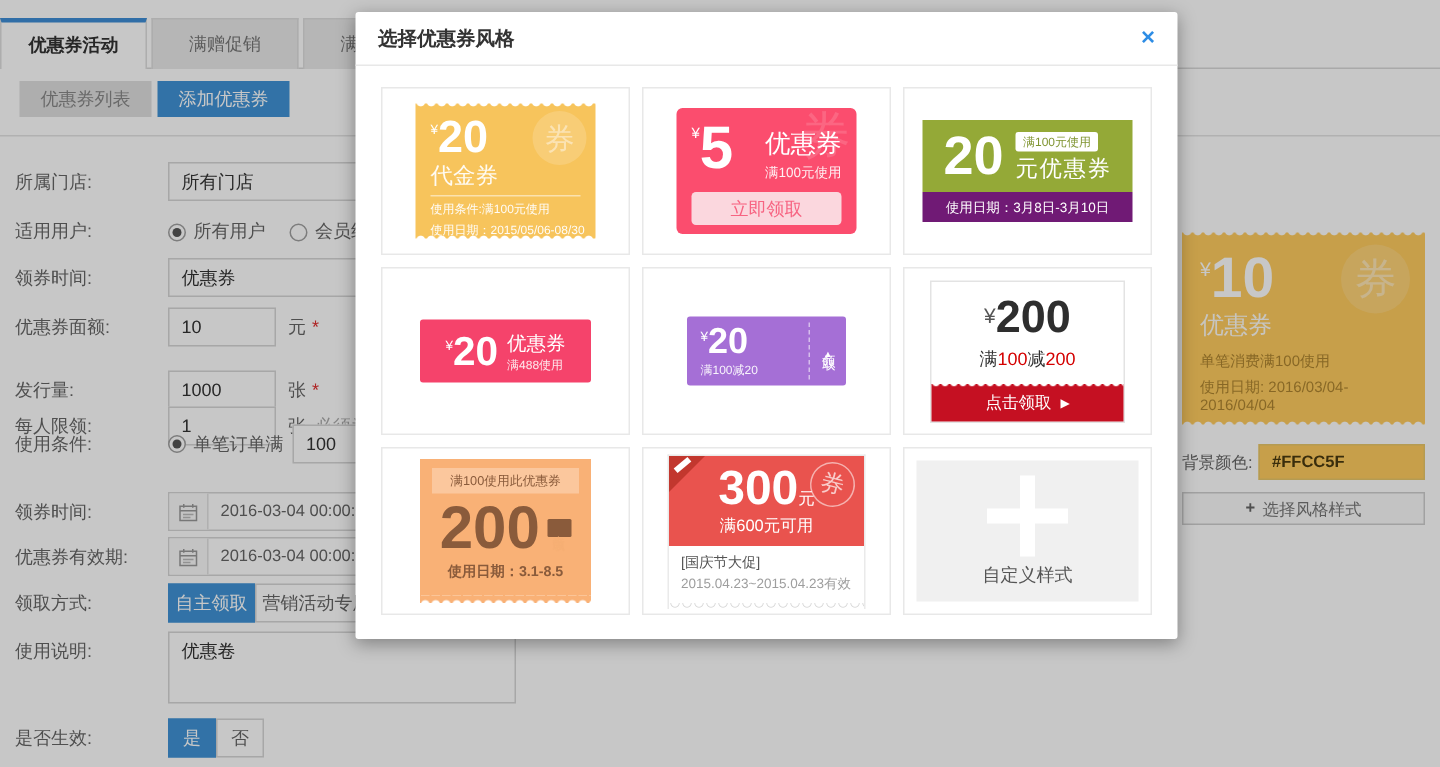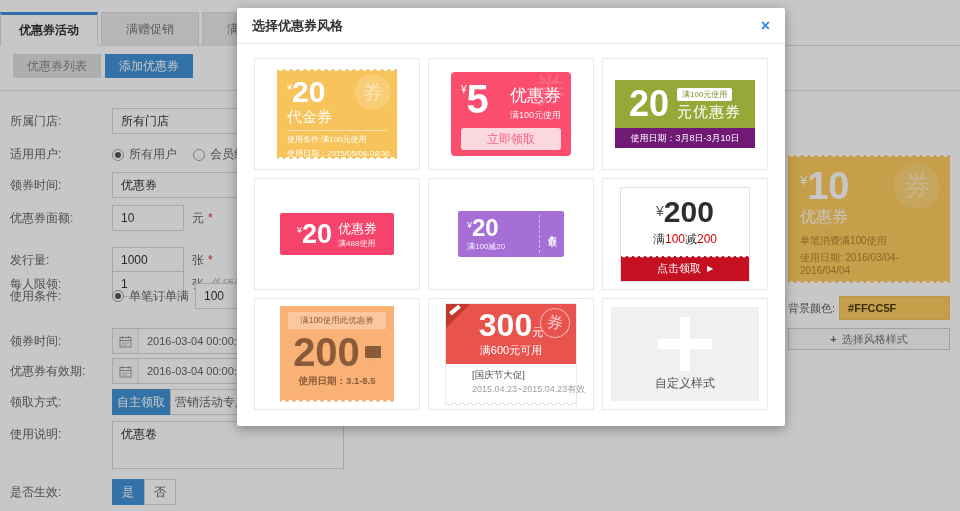--- a/index.html
+++ b/index.html
@@ -149,21 +149,21 @@
   
   .cp8 { width:132px; background:#fff; border:1px solid #EAEAEA; border-bottom:none; }
   .cp8 .red { position:relative; height:60px; background:#E9534E; color:#fff; display:flex; flex-direction:column; align-items:center; justify-content:center; }
   .cp8 .num { font-size:32px; font-weight:bold; line-height:1; }
   .cp8 .u { font-size:11px; }
   .cp8 .cd { font-size:11px; margin-top:2px; }
   .cp8 .corner { position:absolute; top:0; left:0; width:0; height:0; border-top:24px solid #C2372E; border-right:24px solid transparent; }
   .cp8 .corner::after { content:""; position:absolute; top:-20px; left:3px; width:12px; height:4px; background:#fff; transform:rotate(-40deg); }
   .cp8 .ring { position:absolute; top:4px; right:6px; width:30px; height:30px; border:1px solid rgba(255,255,255,0.55); border-radius:50%;
                display:flex; align-items:center; justify-content:center; font-size:16px; color:rgba(255,255,255,0.7); transform:rotate(14deg); }
-  .cp8 .wht { padding:5px 8px 6px; text-align:left;margin-left:18px; }
+  .cp8 .wht { padding:5px 8px 6px; text-align:left; }
   .cp8 .tag { font-size:9.5px; color:#555; }
   .cp8 .dt { font-size:9px; color:#9E9E9E; margin-top:1px; white-space:nowrap; }
   .cp8 .wave { height:4px; background-image:radial-gradient(circle at 4px 0px, #fff 2.2px, #D8D8D8 2.8px, #fff 3.4px); background-size:8px 4px; background-repeat:repeat-x; }
 
   
   .cp9 { width:148px; height:94px; background:#F0F0F0; display:flex; flex-direction:column; align-items:center; justify-content:center; }
   .cp9 .plus { position:relative; width:54px; height:54px; }
   .cp9 .plus::before { content:""; position:absolute; left:22px; top:0; width:10px; height:54px; background:#fff; }
   .cp9 .plus::after { content:""; position:absolute; top:22px; left:0; width:54px; height:10px; background:#fff; }
   .cp9 .lbl { font-size:12px; color:#555; margin-top:4px; }

